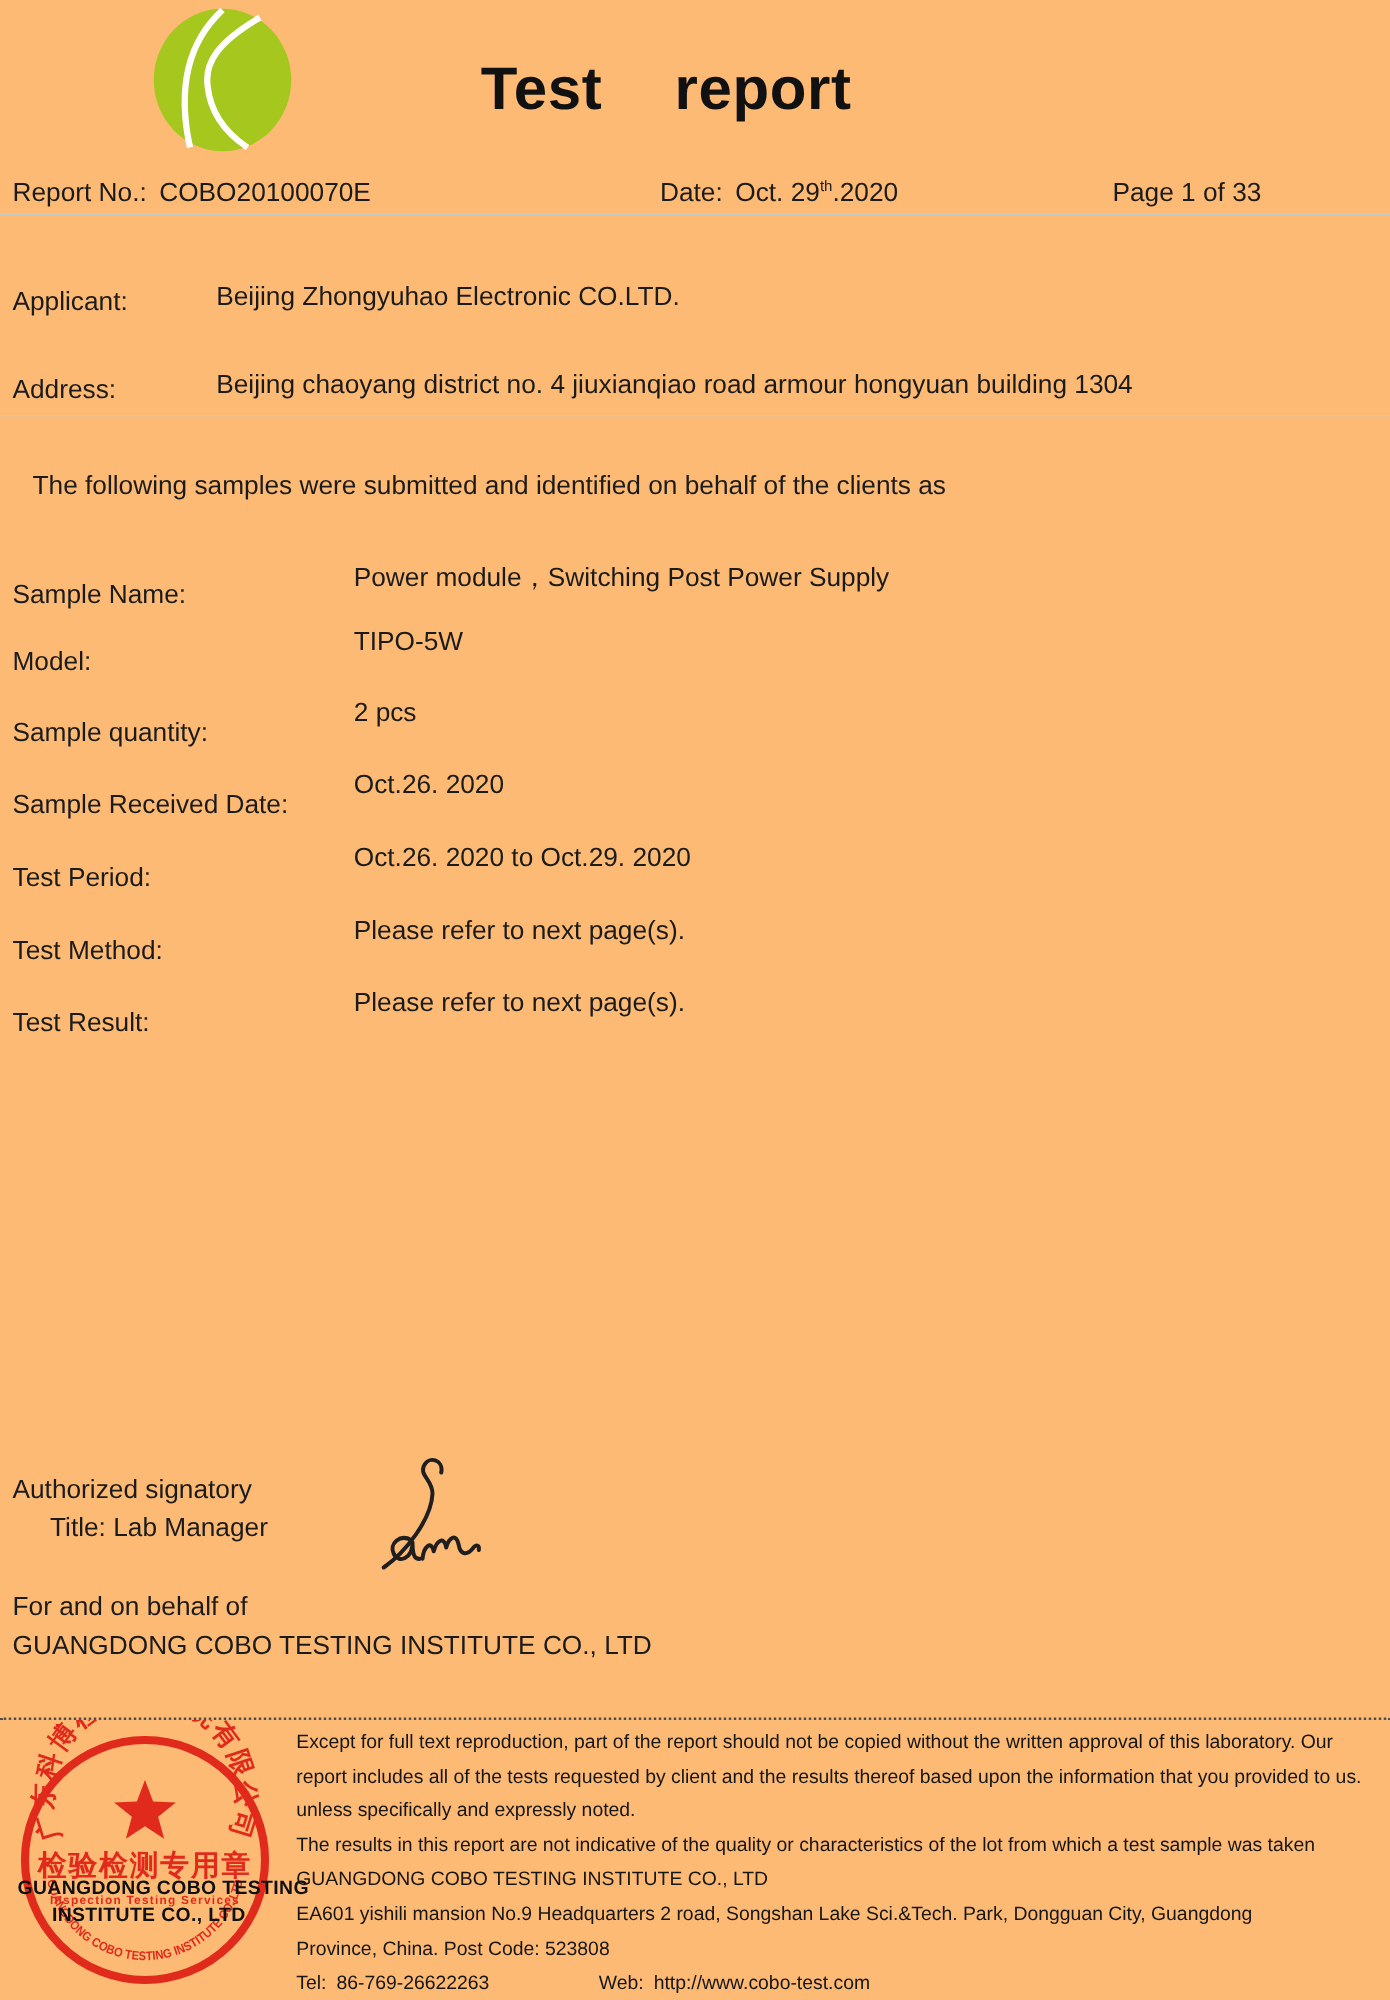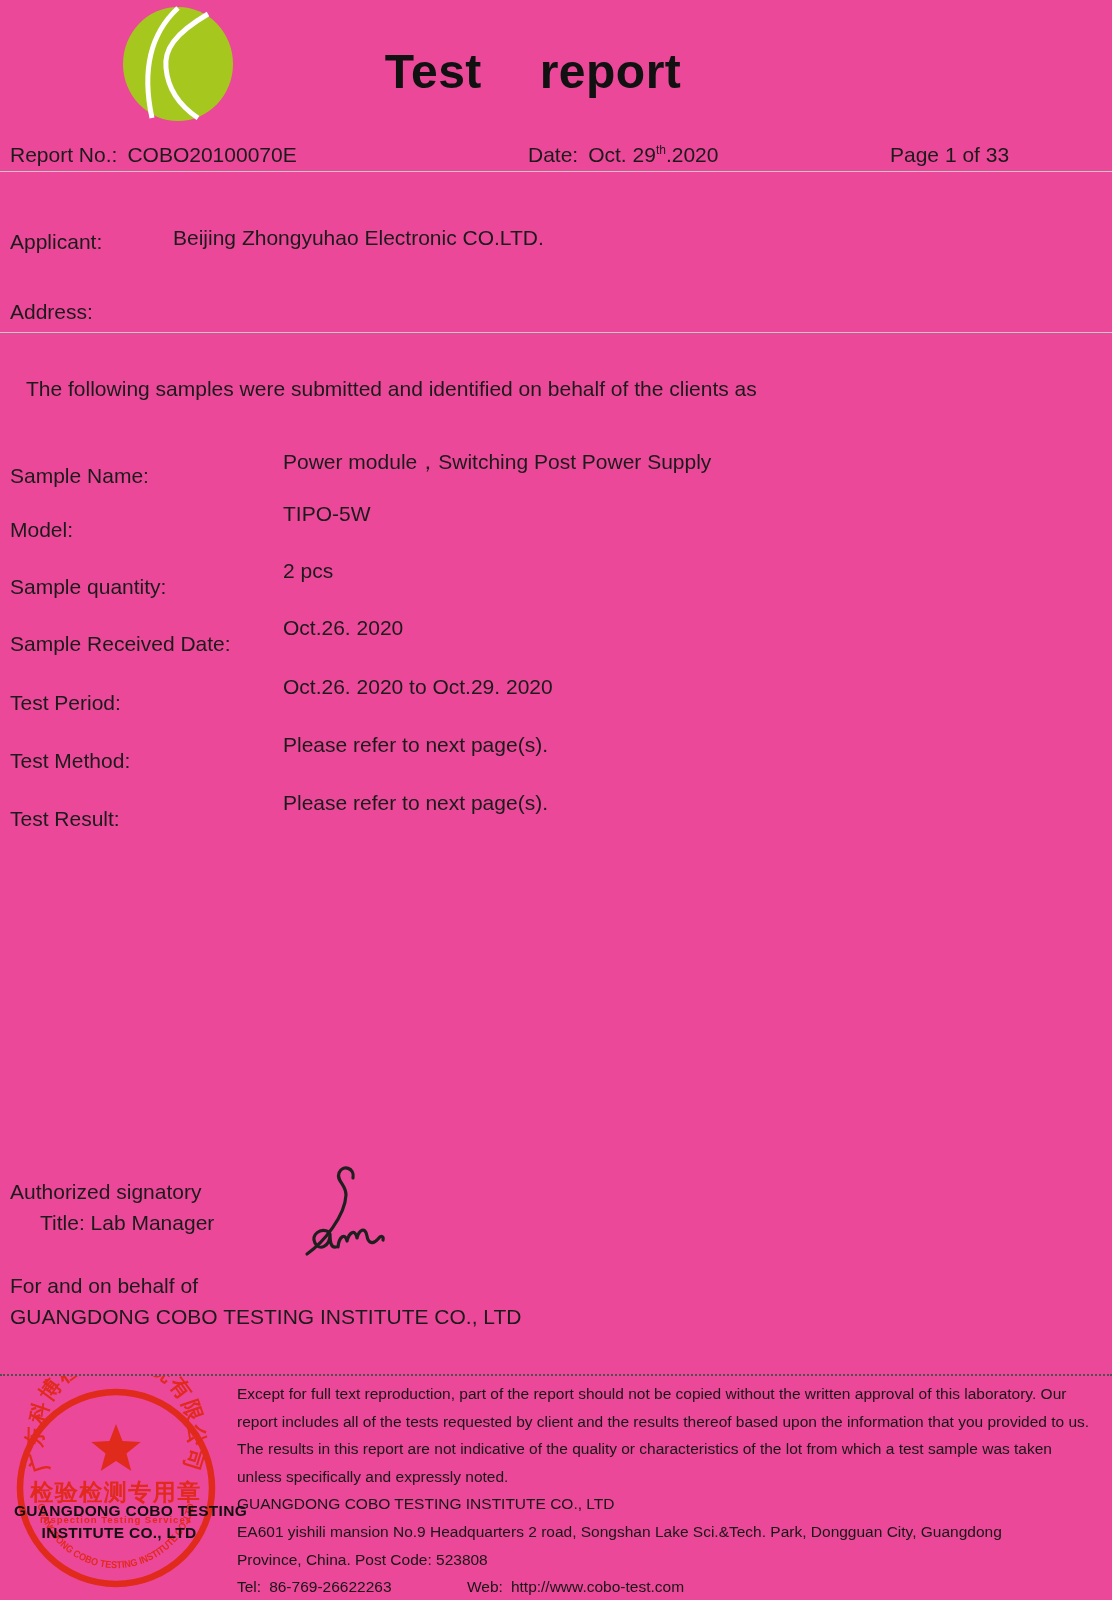--- a/index.html
+++ b/index.html
@@ -1,17 +1,17 @@
 <!DOCTYPE html>
 <html><head>
 <meta charset="utf-8">
 <style>
   html,body{margin:0;padding:0;background:#ffffff;}
   .page{
-    position:relative;width:1112px;height:1600px;margin:0 auto;background:#ec4899;
+    position:relative;width:1112px;height:1600px;margin:0 auto;background:#fdba74;
     font-family:"Liberation Sans", sans-serif;color:#1b1b1b;overflow:hidden;
   }
   .abs{position:absolute;white-space:nowrap;}
   .logo{position:absolute;left:122px;top:6px;}
   .title{
     position:absolute;left:0;top:44px;width:1066px;text-align:center;
     font-size:48px;font-weight:bold;color:#111;word-spacing:44px;letter-spacing:0.5px;
   }
   .meta{top:143px;font-size:21px;}
   .meta .lbl{margin-right:10px;}
@@ -24,21 +24,21 @@
   .sig-text{left:10px;font-size:21px;}
   .signature-svg{position:absolute;left:281px;top:1162px;}
   .dotline{position:absolute;left:0;top:1374px;width:1112px;height:0;border-top:2px dotted #4f4f4f;}
   .stamp-svg{position:absolute;left:12px;top:1376px;}
   .stamp-overlay{position:absolute;text-align:center;font-size:15.5px;font-weight:600;color:#101010;letter-spacing:0.3px;white-space:nowrap;}
   .footer{
     position:absolute;left:237px;top:1380px;width:872px;
     font-size:15.5px;line-height:27.6px;color:#161616;
   }
   .footer .fline{white-space:nowrap;}
-  .telrow{display:flex;}
+  .telrow{display:flex;gap:12px;}
   .telrow .cell-tel{width:230px;}
   .telrow .cell-fax{width:276px;}
   .telrow .sep{display:inline-block;width:8px;}
 </style>
 </head>
 <body>
 
 <div class="page">
 
   <svg class="logo" width="112" height="116" viewBox="0 0 112 116">
@@ -55,20 +55,21 @@
   <div class="abs meta" style="left:528px;">
     <span class="lbl">Date:</span><span>Oct. 29</span><sup class="th">th</sup><span>.2020</span>
   </div>
   <div class="abs meta" style="left:890px;">Page 1 of 33</div>
 
   <div class="hline" style="top:171px;"></div>
 
   <div class="abs body-lbl" style="top:214px;">Applicant:</div>
   <div class="abs val173" style="top:214px;">Beijing Zhongyuhao Electronic CO.LTD.</div>
   <div class="abs body-lbl" style="top:284px;">Address:</div>
+  <div class="abs val173" style="top:284px;">Beijing chaoyang district no. 4 jiuxianqiao road armour hongyuan building 1304</div>
 
   <div class="hline" style="top:332px;"></div>
 
   <div class="abs intro">The following samples were submitted and identified on behalf of the clients as</div>
 
   <div class="abs body-lbl" style="top:448px;">Sample Name:</div>
   <div class="abs val283" style="top:448px;">Power module，Switching Post Power Supply</div>
 
   <div class="abs body-lbl" style="top:502px;">Model:</div>
   <div class="abs val283" style="top:502px;">TIPO-5W</div>
@@ -120,22 +121,22 @@
       <textPath href="#arcBot" startOffset="50%" text-anchor="middle" textLength="218" lengthAdjust="spacingAndGlyphs">GUANGDONG COBO TESTING INSTITUTE CO.,LTD</textPath>
     </text>
   </svg>
 
   <div class="stamp-overlay" style="left:14px;width:222px;top:1502px;">GUANGDONG COBO TESTING</div>
   <div class="stamp-overlay" style="left:14px;width:210px;top:1524px;">INSTITUTE CO., LTD</div>
 
   <div class="footer">
     <div class="fline">Except for full text reproduction, part of the report should not be copied without the written approval of this laboratory. Our</div>
     <div class="fline">report includes all of the tests requested by client and the results thereof based upon the information that you provided to us.</div>
+    <div class="fline">unless specifically and expressly noted.</div>
     <div class="fline">The results in this report are not indicative of the quality or characteristics of the lot from which a test sample was taken</div>
-    <div class="fline">unless specifically and expressly noted.</div>
     <div class="fline">GUANGDONG COBO TESTING INSTITUTE CO., LTD</div>
     <div class="fline">EA601 yishili mansion No.9 Headquarters 2 road, Songshan Lake Sci.&amp;Tech. Park, Dongguan City, Guangdong</div>
     <div class="fline">Province, China. Post Code: 523808</div>
     <div class="fline telrow">
       <span class="cell-tel"><span>Tel:</span><span class="sep"></span><span>86-769-26622263</span></span>
       <span class="cell-web"><span>Web:</span><span class="sep"></span><span>http://www.cobo-test.com</span></span>
     </div>
   </div>
 
 </div>

